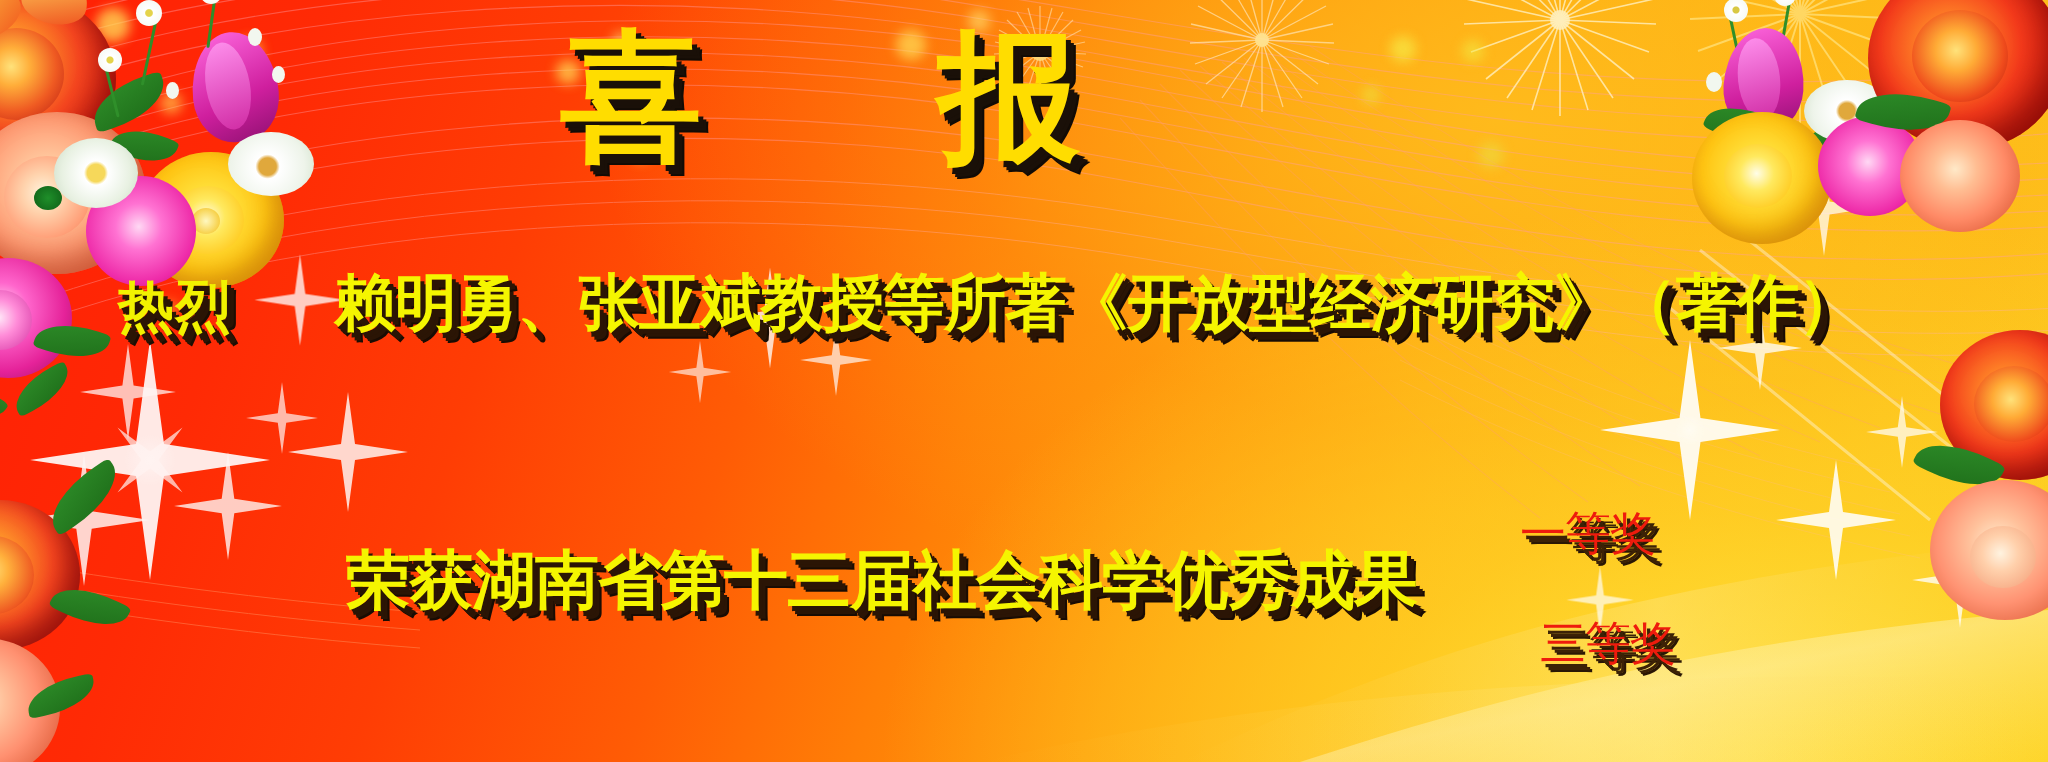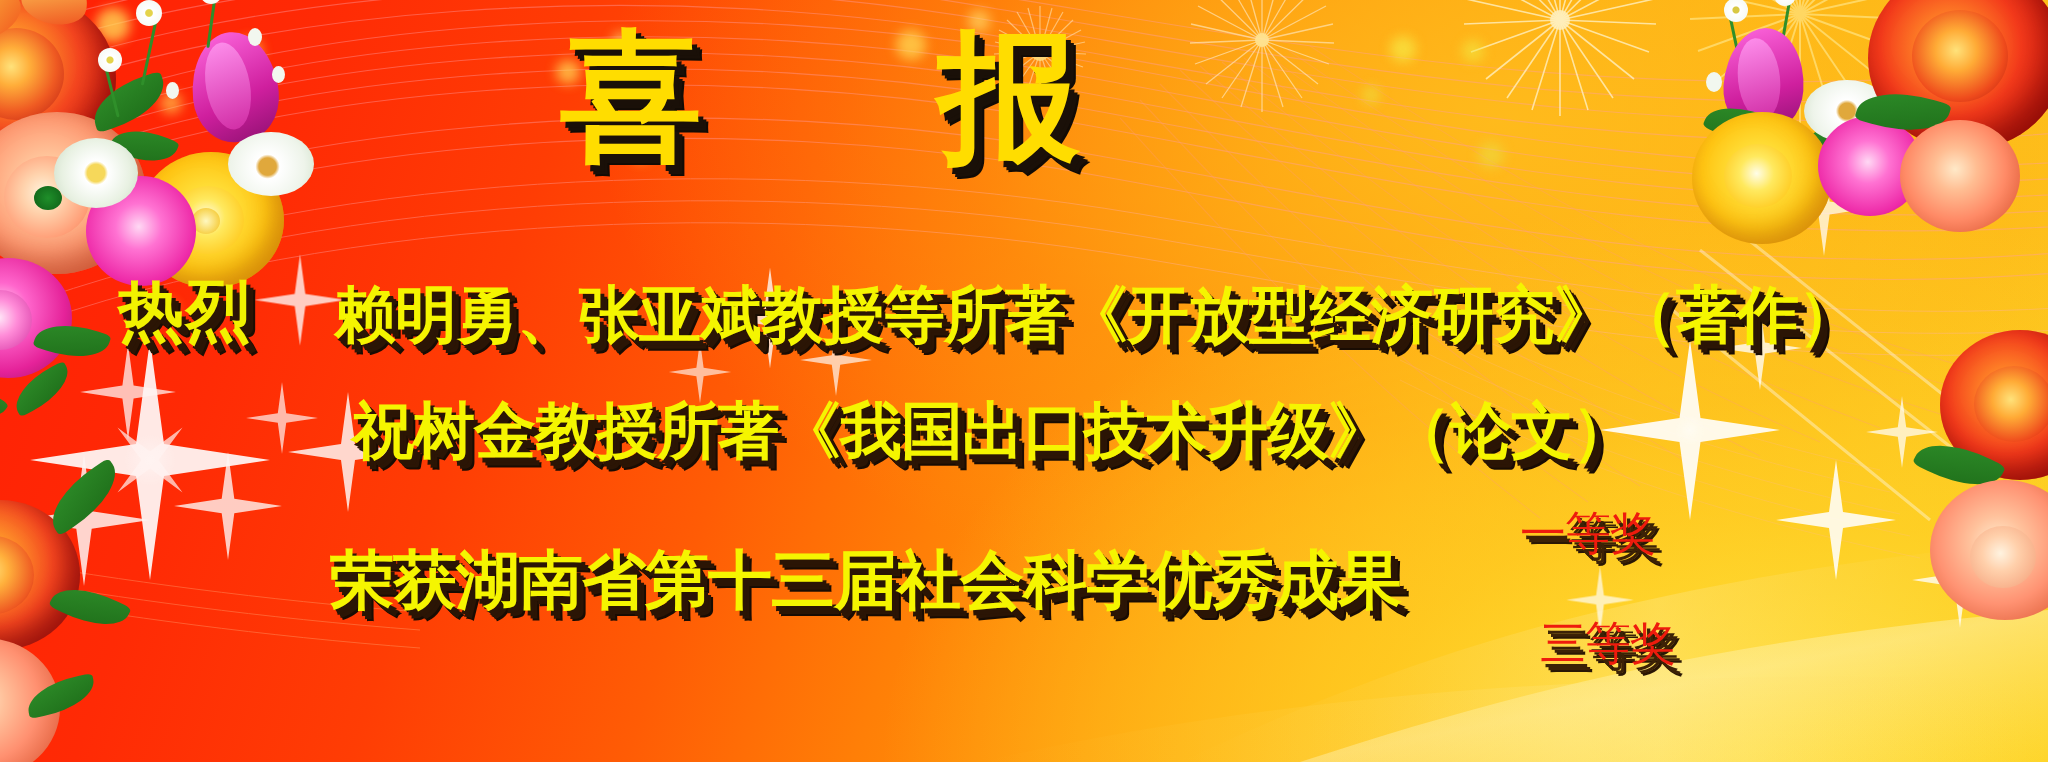--- a/index.html
+++ b/index.html
@@ -80,21 +80,21 @@
     z-index: 6;
   }
   #title .t-char { display:inline-block; }
 
   #congrats {
     position:absolute;
     left: 118px;
     top: 278px;
     width: 200px;
     color: #f2f200;
-    font-size: 66px;
+    font-size: 56px;
     font-weight: 900;
     line-height: 1.02;
     letter-spacing: 1px;
     text-shadow:
       4px 5px 0 #2b1505,
       7px 8px 0 #2b1505,
       9px 10px 0 #1d0e03;
     z-index: 6;
   }
   #congrats .cl { display:block; white-space:nowrap; }
@@ -106,23 +106,23 @@
     font-weight: 900;
     line-height: 1;
     white-space: nowrap;
     letter-spacing: -1px;
     text-shadow:
       4px 5px 0 #2b1505,
       7px 8px 0 #2b1505,
       9px 10px 0 #190c03;
     z-index: 6;
   }
-  #line1 { left: 334px; top: 284px; text-align: right; }
+  #line1 { left: 334px; top: 272px; text-align: right; }
   #line2 { left: 352px; top: 400px; }
-  #line3 { left: 330px; top: 548px; font-size: 64px; }
+  #line3 { left: 346px; top: 548px; font-size: 64px; }
 
   .award {
     position:absolute;
     color: #ee1b0d;
     font-size: 46px;
     font-weight: 400;
     line-height: 1;
     white-space: nowrap;
     letter-spacing: -1px;
     text-shadow:
@@ -505,19 +505,18 @@
   <div id="title">
     <span class="t-char">喜</span>
     <span class="t-char">报</span>
   </div>
 
   <div id="congrats">
     <span class="cl">热烈</span>
   </div>
 
   <div class="body-line" id="line1">赖明勇、张亚斌教授等所著《开放型经济研究》（著作）</div>
-  <div class="body-line" id="line2">祝树金教授所著《我国出口技术升级》（论文）</div>
   <div class="body-line" id="line3">荣获湖南省第十三届社会科学优秀成果</div>
 
   <div class="award" id="award1">一等奖</div>
   <div class="award" id="award2">三等奖</div>
 
 </div>
 
 </body></html>

